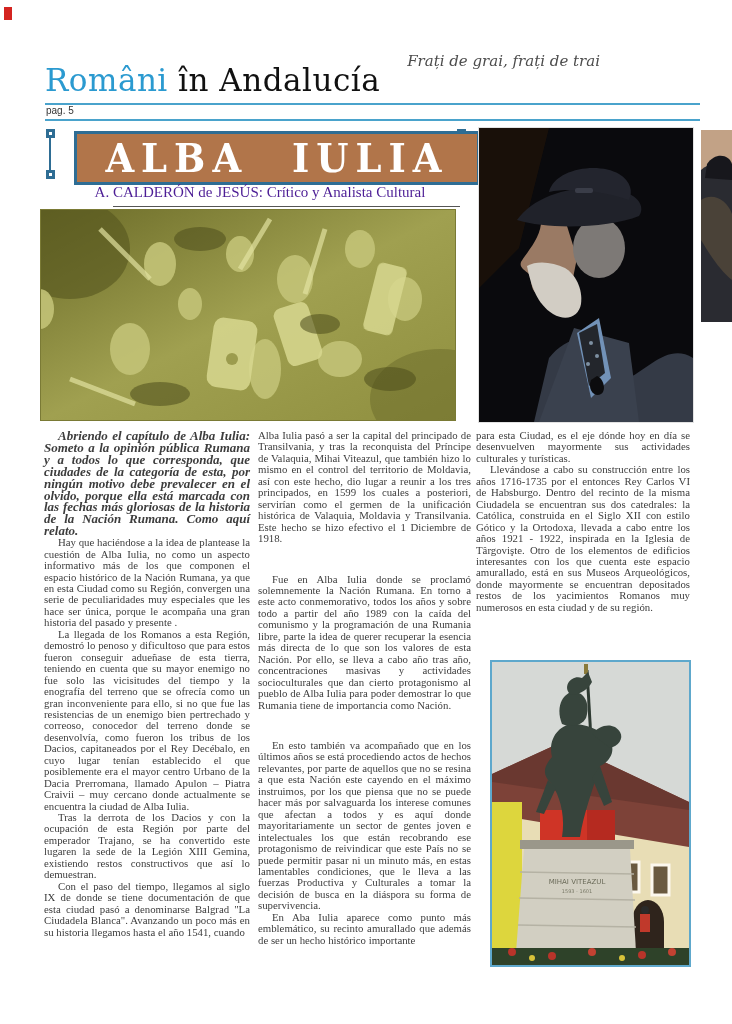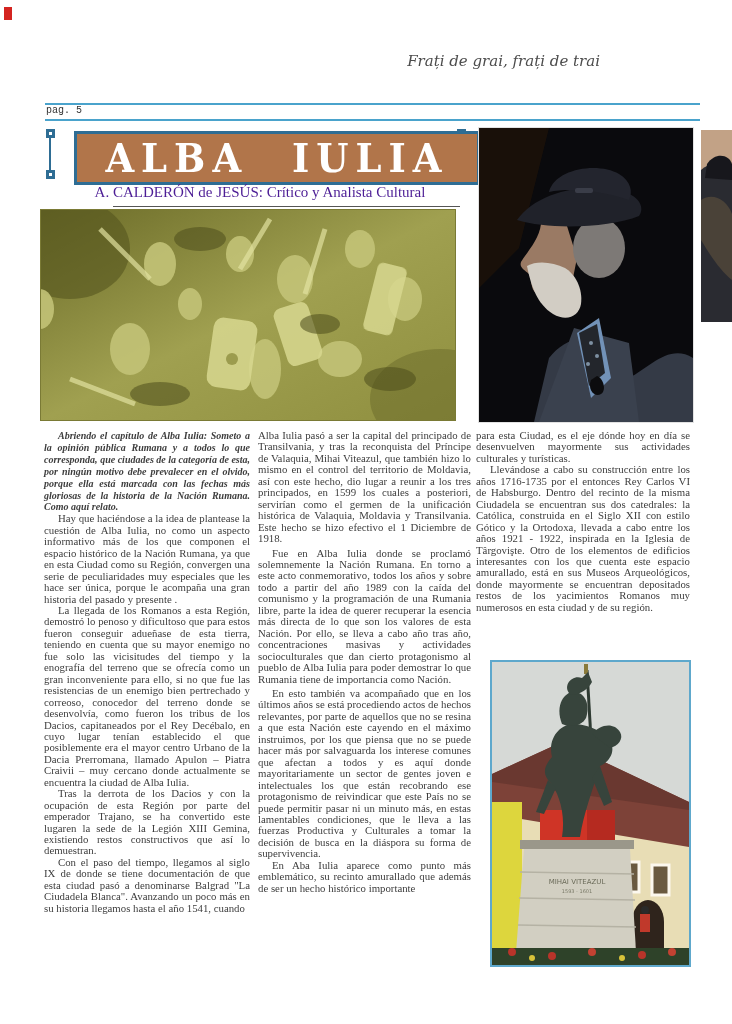--- a/index.html
+++ b/index.html
@@ -9,21 +9,21 @@
   .red-tick{position:absolute;left:4px;top:7px;width:8px;height:13px;background:#d42420;}
   
   .tagline{position:absolute;left:300px;top:52px;width:300px;text-align:right;
            font-family:"DejaVu Serif",serif;font-style:italic;font-size:15px;color:#4c4c4c;}
   .masthead{position:absolute;left:45px;top:62px;font-family:"DejaVu Serif",serif;
             font-size:31px;letter-spacing:.5px;color:#111;white-space:nowrap;}
   .masthead .brand-blue{color:#2b9ad0;}
   .rule{position:absolute;left:45px;height:2px;background:#4aa3cc;}
   .rule1{top:103px;width:655px;}
   .rule2{top:119px;width:655px;}
-  .pagenum{position:absolute;left:46px;top:105px;font-family:Liberation Mono, monospace;
+  .pagenum{position:absolute;left:46px;top:105px;font-family:Liberation Sans, sans-serif;
            font-size:10px;color:#333;}
   .logo{position:absolute;left:598px;top:44px;width:134px;height:80px;}
   
   .banner{position:absolute;left:54px;top:131px;width:400px;height:48px;background:#b1754a;
           border:3px solid #2e6d94;display:flex;align-items:center;justify-content:center;margin-left:20px;}
   .banner-title{font-family:"DejaVu Serif",serif;font-weight:bold;font-size:37px;color:#fff;
           letter-spacing:7px;word-spacing:24px;transform:scaleY(1.05);}
   .bracket-sq{position:absolute;width:9px;height:9px;background:#2e6d94;}
   .bracket-sq::after{content:"";position:absolute;left:3px;top:3px;width:3px;height:3px;background:#fff;}
   .sq-tl{left:46px;top:129px;} .sq-bl{left:46px;top:170px;}
@@ -41,32 +41,33 @@
   .edge-strip{left:701px;top:130px;width:31px;height:192px;}
   .statue{left:490px;top:660px;width:197px;height:303px;border:2px solid #5ea8cc;}
   
   .col{position:absolute;top:430px;font-size:10.8px;line-height:11.45px;color:#3d3d3d;
        text-align:justify;}
   .col1{left:44px;width:206px;height:580px;}
   .col2{left:258px;width:213px;height:580px;}
   .col3{left:476px;width:214px;height:240px;}
   .col p{margin:0;text-indent:14px;}
   .col p.no-indent{text-indent:0;}
-  .col p.gap{margin-top:3px;}
-  .intro{font-weight:bold;font-style:italic;font-size:10px;line-height:11.9px;margin:0 0 12px 0;
+  .col p.gap{margin-top:29px;}
+  .intro{font-weight:bold;font-style:italic;font-size:13px;line-height:11.9px;margin:0 0 12px 0;
          text-indent:14px;}
 </style>
 </head>
 <body>
 
 <div class="page">
 
   <div class="red-tick"></div>
 
   <div class="tagline">Frați de grai, frați de trai</div>
+  <div class="masthead"><span class="brand-blue">Români</span><span> în Andalucía</span></div>
   <div class="rule rule1"></div>
   <div class="pagenum">pag. 5</div>
   <div class="rule rule2"></div>
 
 
   <div class="bracket-sq sq-tl"></div>
   <div class="bracket-sq sq-bl"></div>
   <div class="bracket-sq sq-tr"></div>
   <div class="bracket-sq sq-br"></div>
   <div class="bracket-line bl-left"></div>

